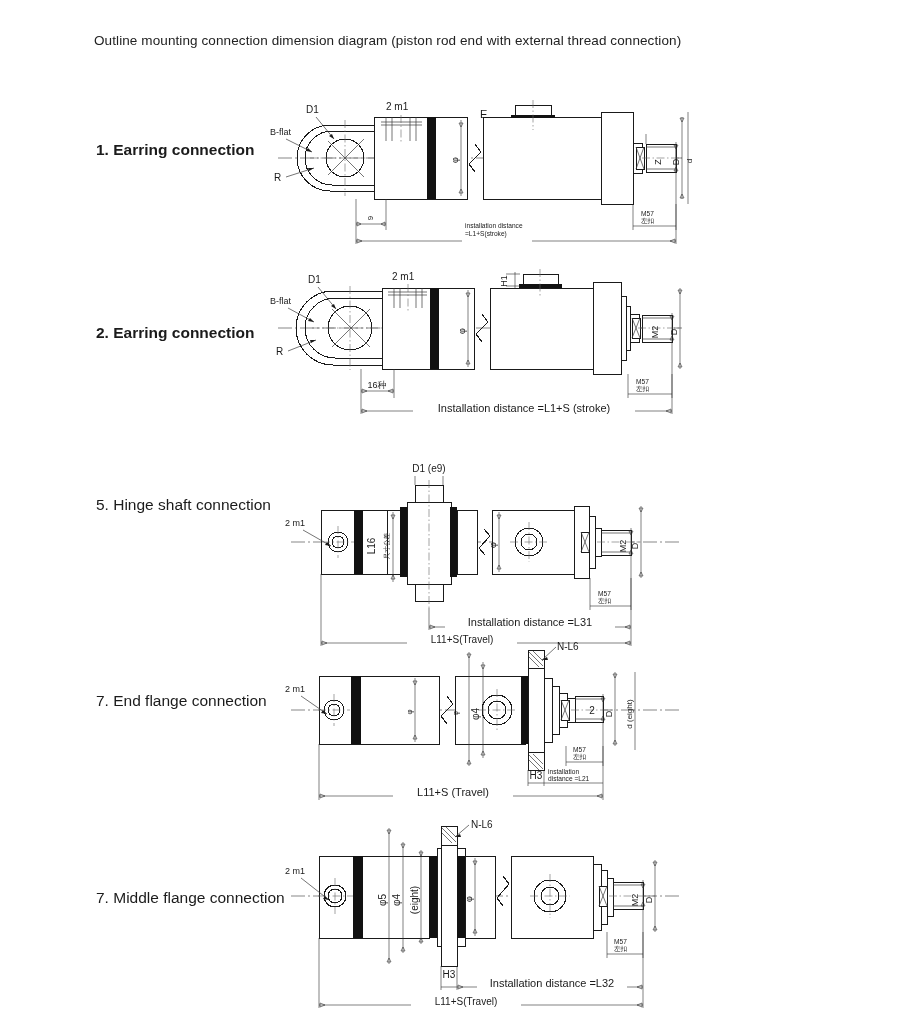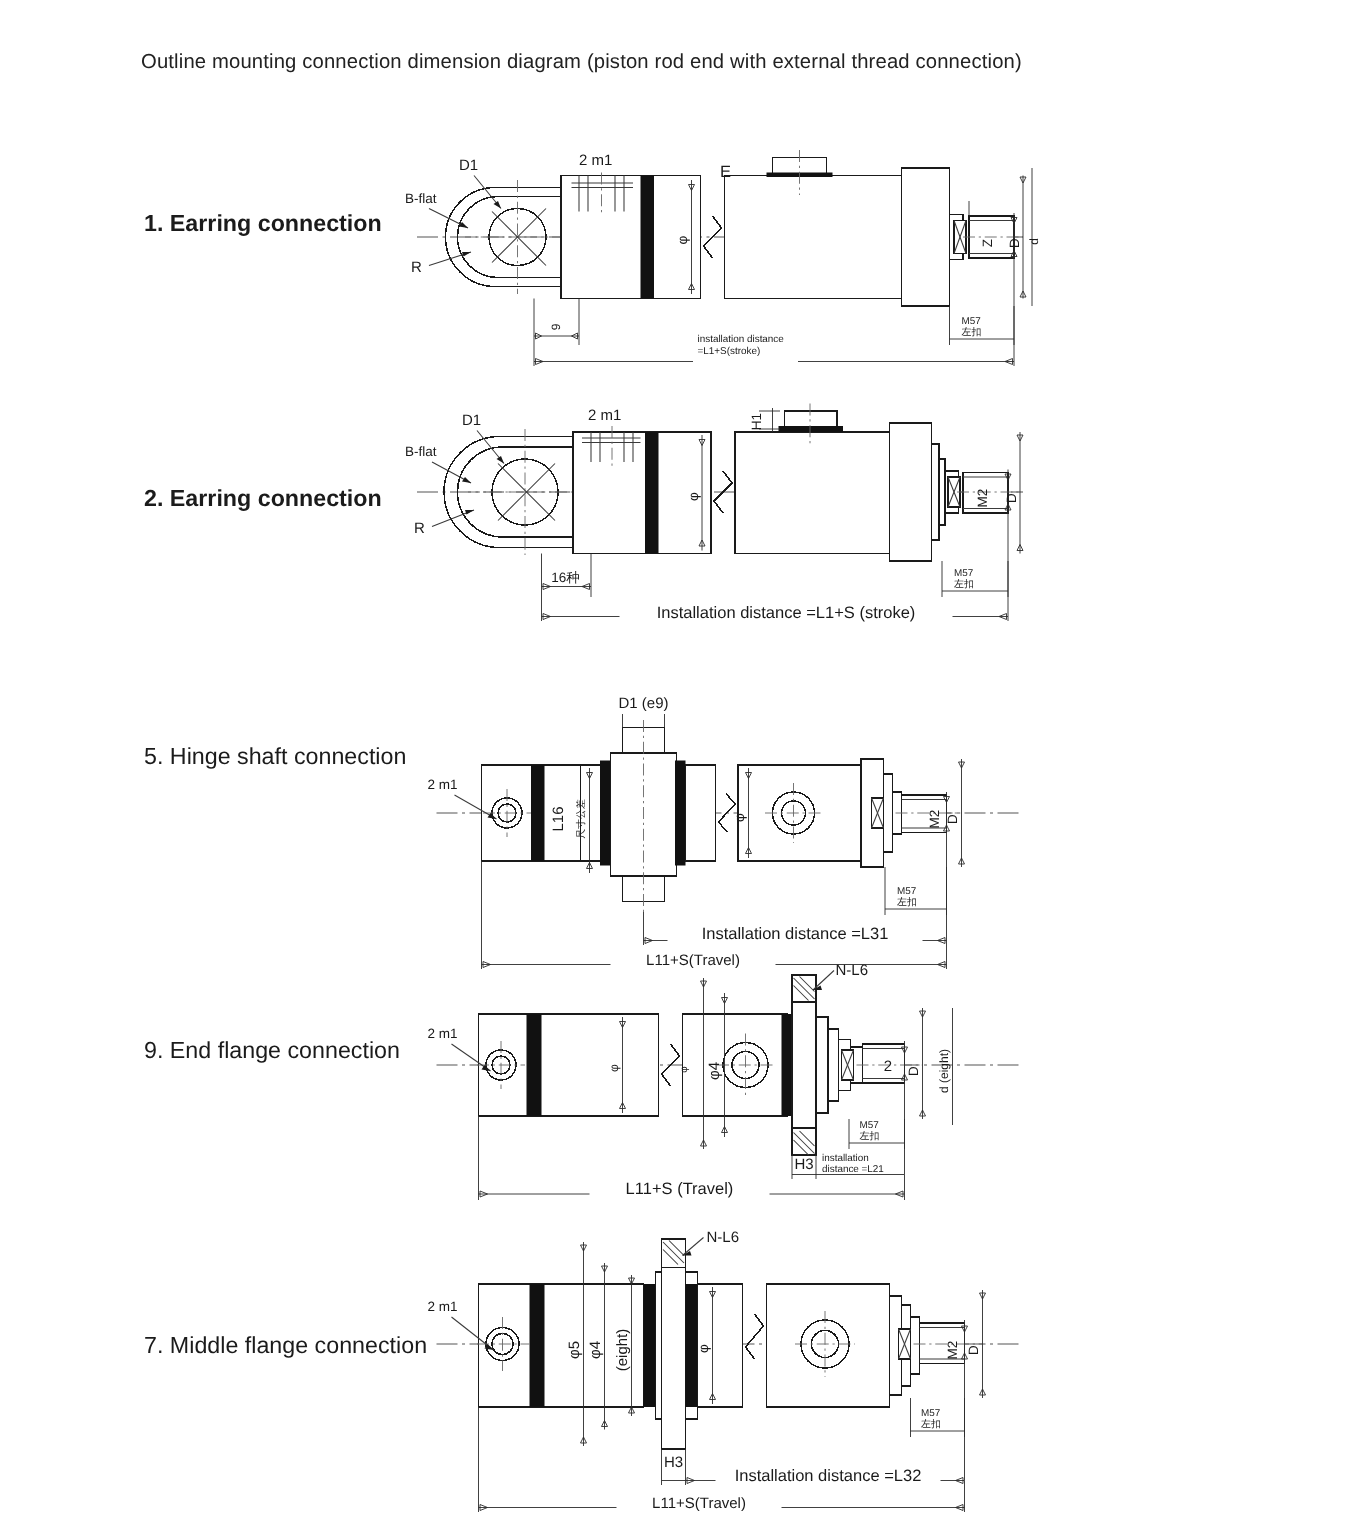--- a/index.html
+++ b/index.html
@@ -31,21 +31,21 @@
   .t11{font-size:11px;}
 </style>
 </head>
 <body>
 
 <div class="page-title">Outline mounting connection dimension diagram (piston rod end with external thread connection)</div>
 
 <div class="row-label" style="left:96px;top:141px;font-weight:bold;">1. Earring connection</div>
 <div class="row-label" style="left:96px;top:324px;font-weight:bold;">2. Earring connection</div>
 <div class="row-label" style="left:96px;top:496px;">5. Hinge shaft connection</div>
-<div class="row-label" style="left:96px;top:692px;">9. End flange connection</div>
+<div class="row-label" style="left:96px;top:692px;">7. End flange connection</div>
 <div class="row-label" style="left:96px;top:889px;">7. Middle flange connection</div>
 
 <div class="fig" style="left:270px;top:98px;">
 <svg width="420" height="150" viewBox="0 0 420 150">
 
   <line class="ctr" x1="8" y1="60" x2="412" y2="60"></line>
 
   <path class="ln" d="M104 27 L60 27 A33 33 0 0 0 60 93 L104 93"></path>
   <path class="ln" d="M104 33 L62 33 A27 27 0 0 0 62 87 L104 87"></path>
   <circle class="ln" cx="75" cy="60" r="19"></circle>

